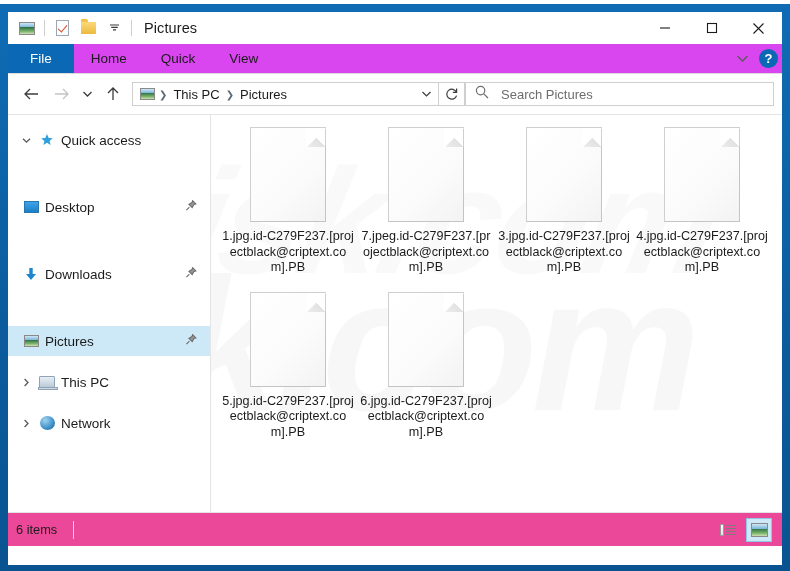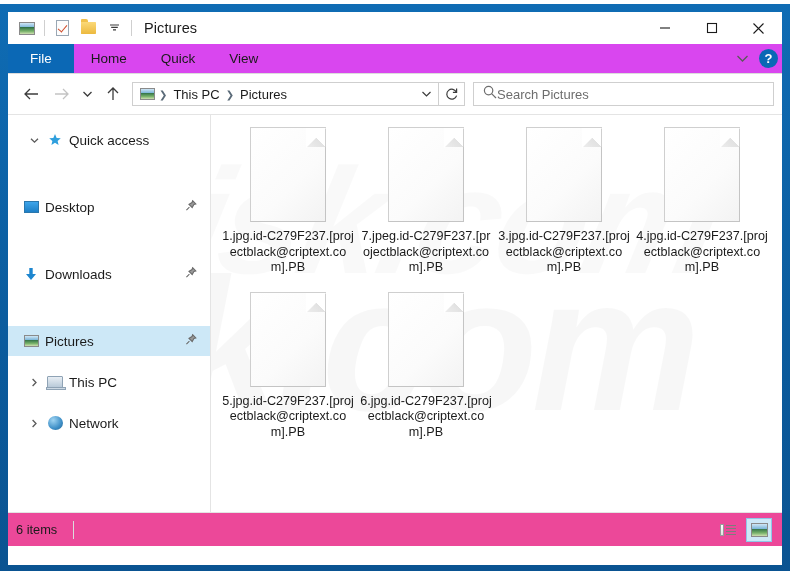--- a/index.html
+++ b/index.html
@@ -217,28 +217,27 @@
     border-left: none;
     box-sizing: border-box;
     display: flex; align-items: center; justify-content: center;
     font-size: 14px;
     color: #3c3c3c;
     background: #fff;
   }
   .searchbox {
     flex: 1;
     height: 24px;
-    margin-left: 8px;
     border: 1px solid #cfcfcf;
     background: #fff;
     box-sizing: border-box;
     display: flex;
     align-items: center;
     padding-left: 9px;
-    gap: 0;
+    gap: 12px;
   }
   .search-ph {
     font-size: 13px;
     color: #6d6d6d;
   }
 
   
   .body {
     position: relative;
     height: 397px;
@@ -252,21 +251,21 @@
     padding-top: 10px;
     box-sizing: border-box;
     position: relative;
     z-index: 2;
   }
   .navrow {
     position: relative;
     height: 30px;
     display: flex;
     align-items: center;
-    padding-left: 16px;
+    padding-left: 8px;
     box-sizing: border-box;
     font-size: 13.5px;
     color: #1b1b1b;
     white-space: nowrap;
   }
   .navrow.sel { background: #cde8f7; }
   .nav-exp {
     width: 20px;
     display: flex; align-items: center; justify-content: center;
     font-size: 10px;

